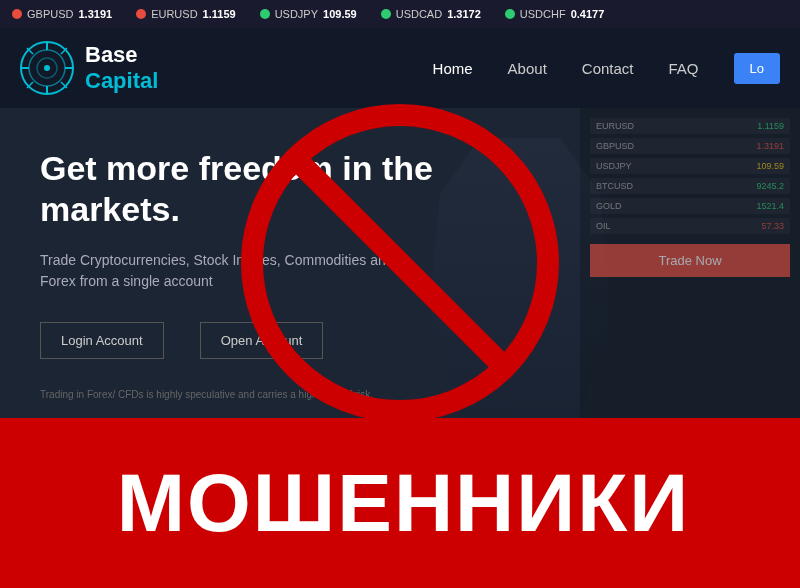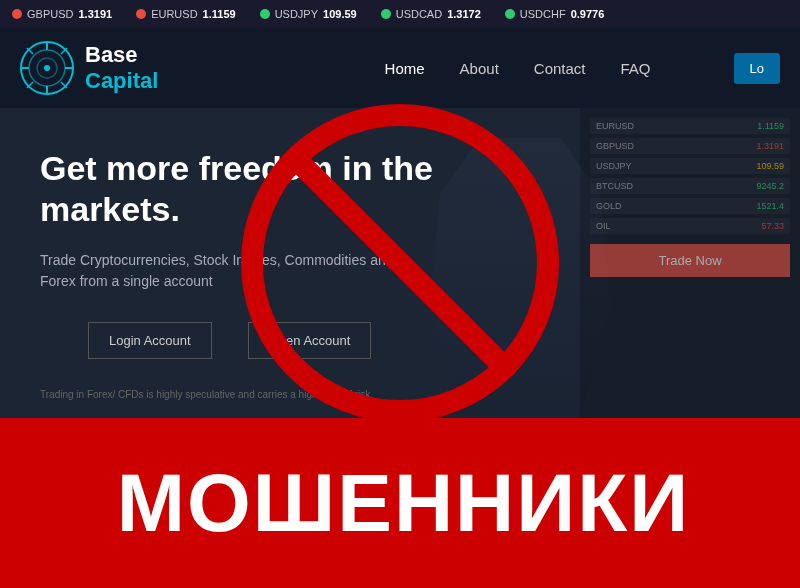--- a/index.html
+++ b/index.html
@@ -60,28 +60,27 @@
       align-items: center;
       gap: 35px;
     }
     .nav-link {
       color: #ccc;
       font-size: 15px;
       text-decoration: none;
     }
     .nav-link.active { color: #fff; }
     .nav-btn {
-      background: #0369a1;
+      background: #3b82f6;
       color: #fff;
       border: none;
       padding: 8px 16px;
       font-size: 13px;
       cursor: pointer;
       border-radius: 3px;
-      margin-left: 48px;
     }
 
     
     .hero {
       background: #1c2533;
       height: 310px;
       display: flex;
       position: relative;
       overflow: hidden;
     }
@@ -102,21 +101,20 @@
       color: #aab;
       font-size: 14px;
       margin-bottom: 30px;
       max-width: 360px;
       line-height: 1.5;
     }
     .hero-buttons {
       display: flex;
       gap: 36px;
       margin-bottom: 30px;
-      margin-left: 48px;
     }
     .btn-login {
       background: transparent;
       border: 1px solid #555;
       color: #ccc;
       padding: 10px 20px;
       font-size: 13px;
       cursor: pointer;
     }
     .btn-open {
@@ -228,21 +226,21 @@
       <span class="ticker-value">109.59</span>
     </div>
     <div class="ticker-item">
       <span class="ticker-dot green"></span>
       <span class="ticker-name">USDCAD</span>
       <span class="ticker-value">1.3172</span>
     </div>
     <div class="ticker-item">
       <span class="ticker-dot green"></span>
       <span class="ticker-name">USDCHF</span>
-      <span class="ticker-value">0.9776</span>
+      <span class="ticker-value">0.4177</span>
     </div>
   </div>
 
 <nav class="navbar">
   <div class="logo-area">
     <svg class="logo-icon" viewBox="0 0 55 55">
       <circle cx="27" cy="27" r="26" fill="none" stroke="#00bcd4" stroke-width="2"></circle>
       <circle cx="27" cy="27" r="18" fill="none" stroke="#00bcd4" stroke-width="1.5" opacity="0.6"></circle>
       <circle cx="27" cy="27" r="10" fill="none" stroke="#00bcd4" stroke-width="1.5" opacity="0.4"></circle>
       <circle cx="27" cy="27" r="3" fill="#00bcd4"></circle>

